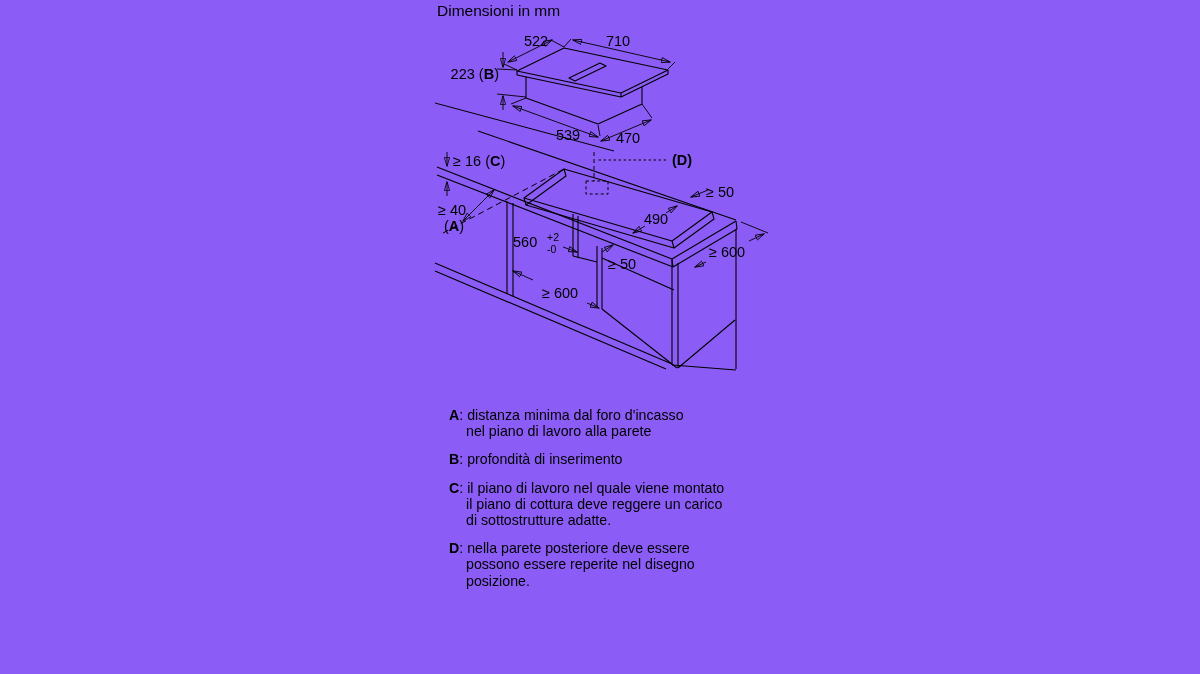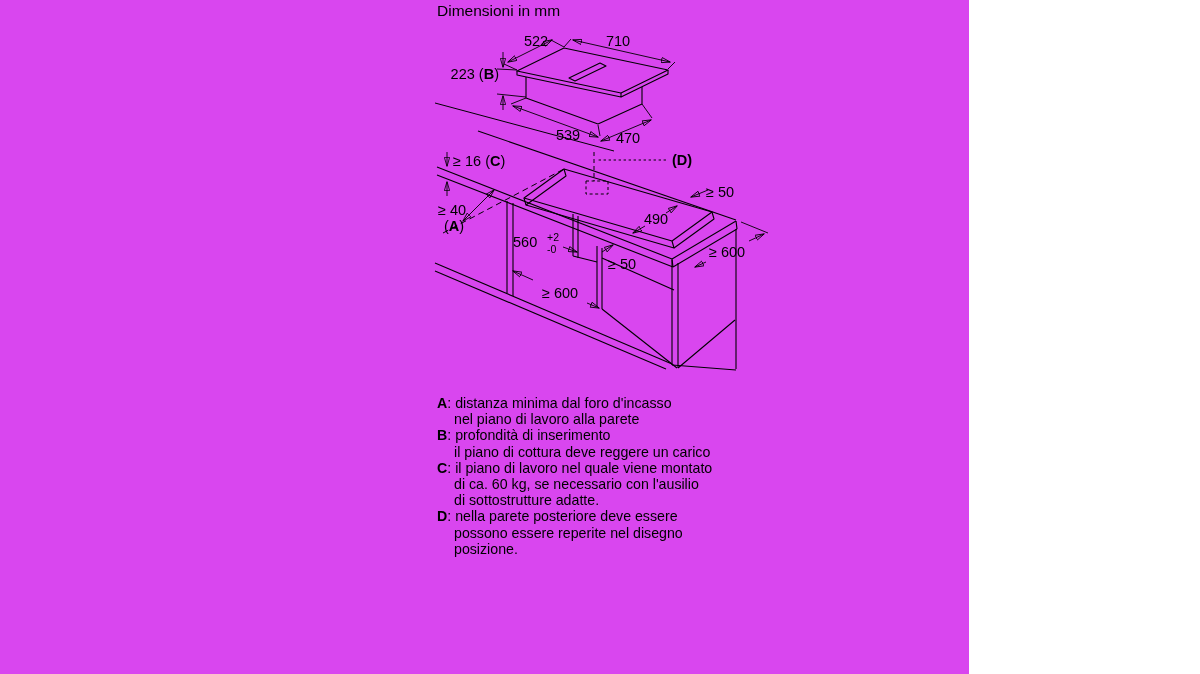--- a/index.html
+++ b/index.html
@@ -1,21 +1,21 @@
 <!DOCTYPE html>
 <html><head>
 <meta charset="utf-8">
 <style>
   html,body{margin:0;padding:0;background:#ffffff;}
-  #stage{position:relative;width:969px;height:674px;background:#d946ef;overflow:hidden;
+  #stage{position:relative;width:1200px;height:674px;background:#8b5cf6;overflow:hidden;
          font-family:"Liberation Sans", sans-serif;color:#000;}
   #drawing{position:absolute;left:0;top:0;}
   .title{position:absolute;left:437px;top:2px;font-size:15.5px;color:#000;}
   .legend{position:absolute;left:437px;top:395px;width:330px;font-size:14.2px;line-height:16.2px;color:#000;}
-  .lg-entry{margin:0;}
+  .lg-entry{margin:12px;}
   .lg-key{font-weight:bold;}
   .lg-cont{padding-left:17px;}
   svg text{font-family:"Liberation Sans", sans-serif;font-size:14.5px;fill:#000;}
   svg .sm{font-size:10.5px;}
   svg .b{font-weight:bold;}
   svg path,svg line,svg rect{fill:none;stroke:#000;}
 </style>
 </head>
 <body>
 
@@ -138,23 +138,22 @@
 
   <div class="legend">
     <div class="lg-entry">
       <div class="lg-line"><span class="lg-key">A</span><span>: </span><span>distanza minima dal foro d'incasso</span></div>
       <div class="lg-line lg-cont">nel piano di lavoro alla parete</div>
     </div>
     <div class="lg-entry">
       <div class="lg-line"><span class="lg-key">B</span><span>: </span><span>profondità di inserimento</span></div>
     </div>
     <div class="lg-entry">
+      <div class="lg-line"><span class="lg-key">C</span><span>: </span><span>il piano di lavoro nel quale viene montato</span></div>
       <div class="lg-line lg-cont">il piano di cottura deve reggere un carico</div>
-      <div class="lg-line"><span class="lg-key">C</span><span>: </span><span>il piano di lavoro nel quale viene montato</span></div>
-      <div class="lg-line lg-cont">di ca. 60 kg, se necessario con l'ausilio</div>
       <div class="lg-line lg-cont">di sottostrutture adatte.</div>
     </div>
     <div class="lg-entry">
       <div class="lg-line"><span class="lg-key">D</span><span>: </span><span>nella parete posteriore deve essere</span></div>
       <div class="lg-line lg-cont">possono essere reperite nel disegno</div>
       <div class="lg-line lg-cont">posizione.</div>
     </div>
   </div>
 
 </div>

